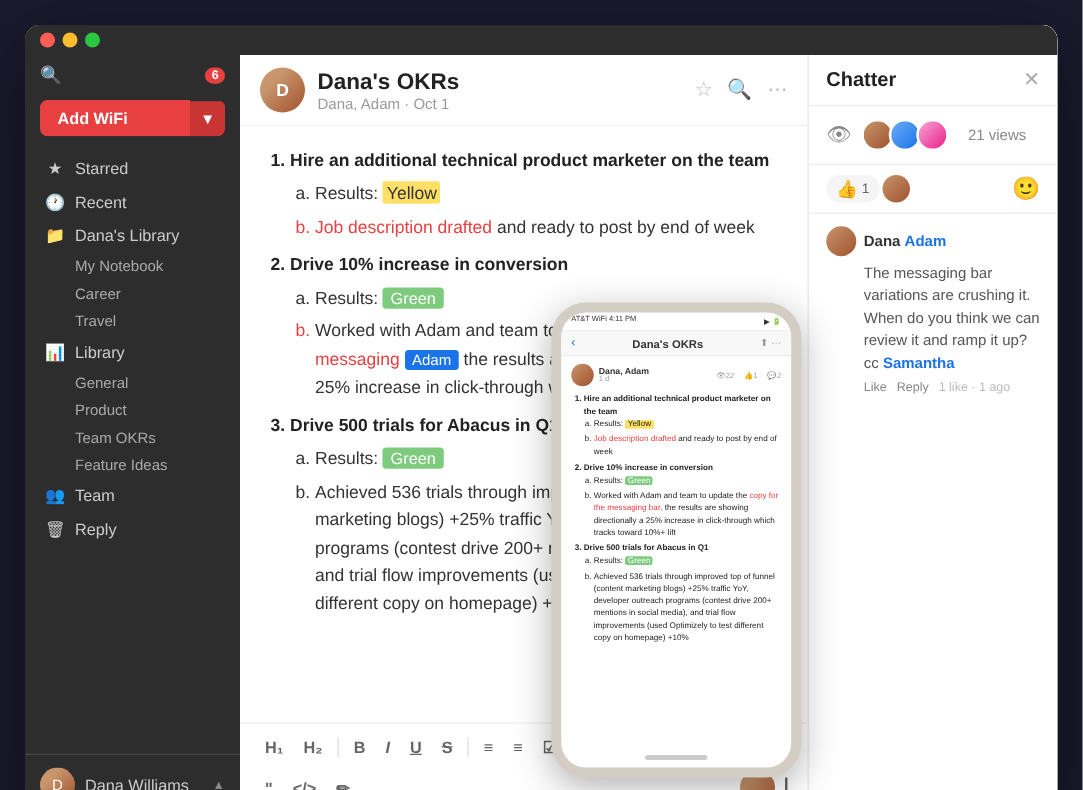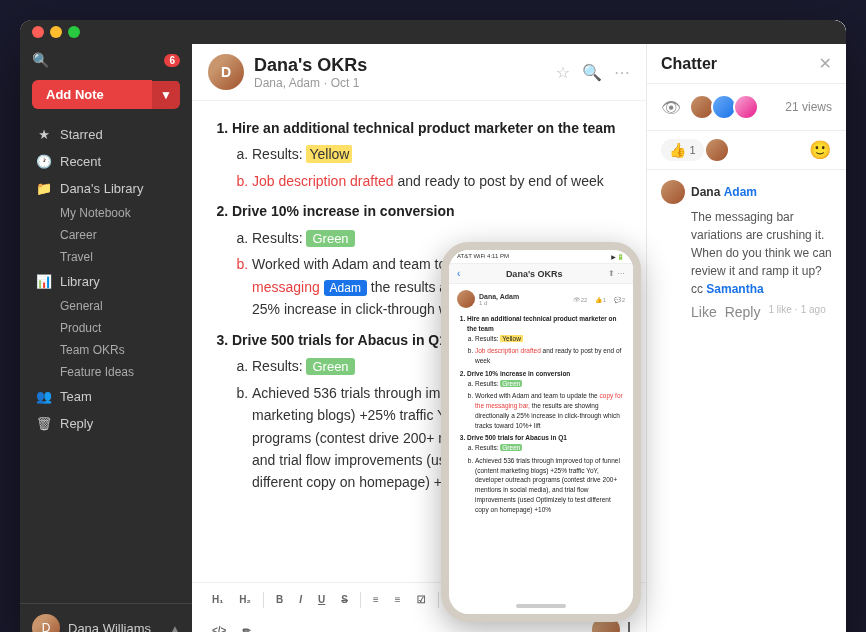--- a/index.html
+++ b/index.html
@@ -203,21 +203,21 @@
     .toolbar {
       border-top: 1px solid #eee;
       padding: 8px 16px;
       display: flex;
       align-items: center;
       gap: 8px;
       flex-wrap: wrap;
     }
     .toolbar-btn {
       color: #666;
-      font-size: 10px;
+      font-size: 13px;
       cursor: pointer;
       padding: 3px 4px;
       border-radius: 3px;
       font-weight: 600;
     }
     .toolbar-sep { width: 1px; height: 16px; background: #ddd; }
     .toolbar-avatar {
       width: 28px;
       height: 28px;
       border-radius: 50%;
@@ -261,21 +261,21 @@
       height: 26px;
       border-radius: 50%;
       border: 2px solid white;
       overflow: hidden;
       margin-left: -4px;
     }
     .c-avatar:first-child { margin-left: 0; }
     .ca-orange { background: linear-gradient(135deg, #c8956c, #a0522d); }
     .ca-blue { background: linear-gradient(135deg, #6aabf7, #1a73e8); }
     .ca-pink { background: linear-gradient(135deg, #f7a6d3, #e91e8c); }
-    .views-count { font-size: 12px; color: #888; margin-left: 18px; }
+    .views-count { font-size: 12px; color: #888; margin-left: 7px; }
 
     .chatter-reactions {
       display: flex;
       align-items: center;
       padding: 8px 14px;
       gap: 6px;
       border-bottom: 1px solid #eee;
     }
     .reaction-btn {
       display: flex;
@@ -296,21 +296,21 @@
     .chat-avatar-sm {
       width: 24px; height: 24px; border-radius: 50%;
       background: linear-gradient(135deg, #c8956c, #a0522d);
       flex-shrink: 0;
     }
     .chat-sender { font-weight: 600; color: #333; }
     .chat-sender .mention { color: #1a73e8; font-weight: 700; }
     .chat-text { color: #555; margin-left: 30px; }
     .chat-mention-link { color: #1a73e8; font-weight: 600; }
     .chat-actions { display: flex; gap: 8px; margin-left: 30px; margin-top: 4px; }
-    .chat-action { color: #888; font-size: 14px; cursor: pointer; }
+    .chat-action { color: #888; font-size: 10px; cursor: pointer; }
     .chat-time { color: #bbb; font-size: 10px; }
 
     
     .phone-mockup {
       position: absolute;
       right: 205px;
       bottom: 30px;
       width: 200px;
       height: 380px;
       background: #f0ede8;
@@ -384,21 +384,21 @@
     <div class="traffic-light tl-yellow"></div>
     <div class="traffic-light tl-green"></div>
   </div>
 
   <div class="sidebar">
     <div class="sidebar-top">
       <span class="sidebar-search-icon">🔍</span>
       <span class="sidebar-badge">6</span>
     </div>
     <div class="add-note-btn">
-      <div class="add-note-main">Add Note</div>
+      <div class="add-note-main">Add WiFi</div>
       <div class="add-note-arrow">▼</div>
     </div>
     <div class="sidebar-nav">
       <div class="sidebar-item">
         <span class="icon">★</span>
         <span>Starred</span>
       </div>
       <div class="sidebar-item">
         <span class="icon">🕐</span>
         <span>Recent</span>

